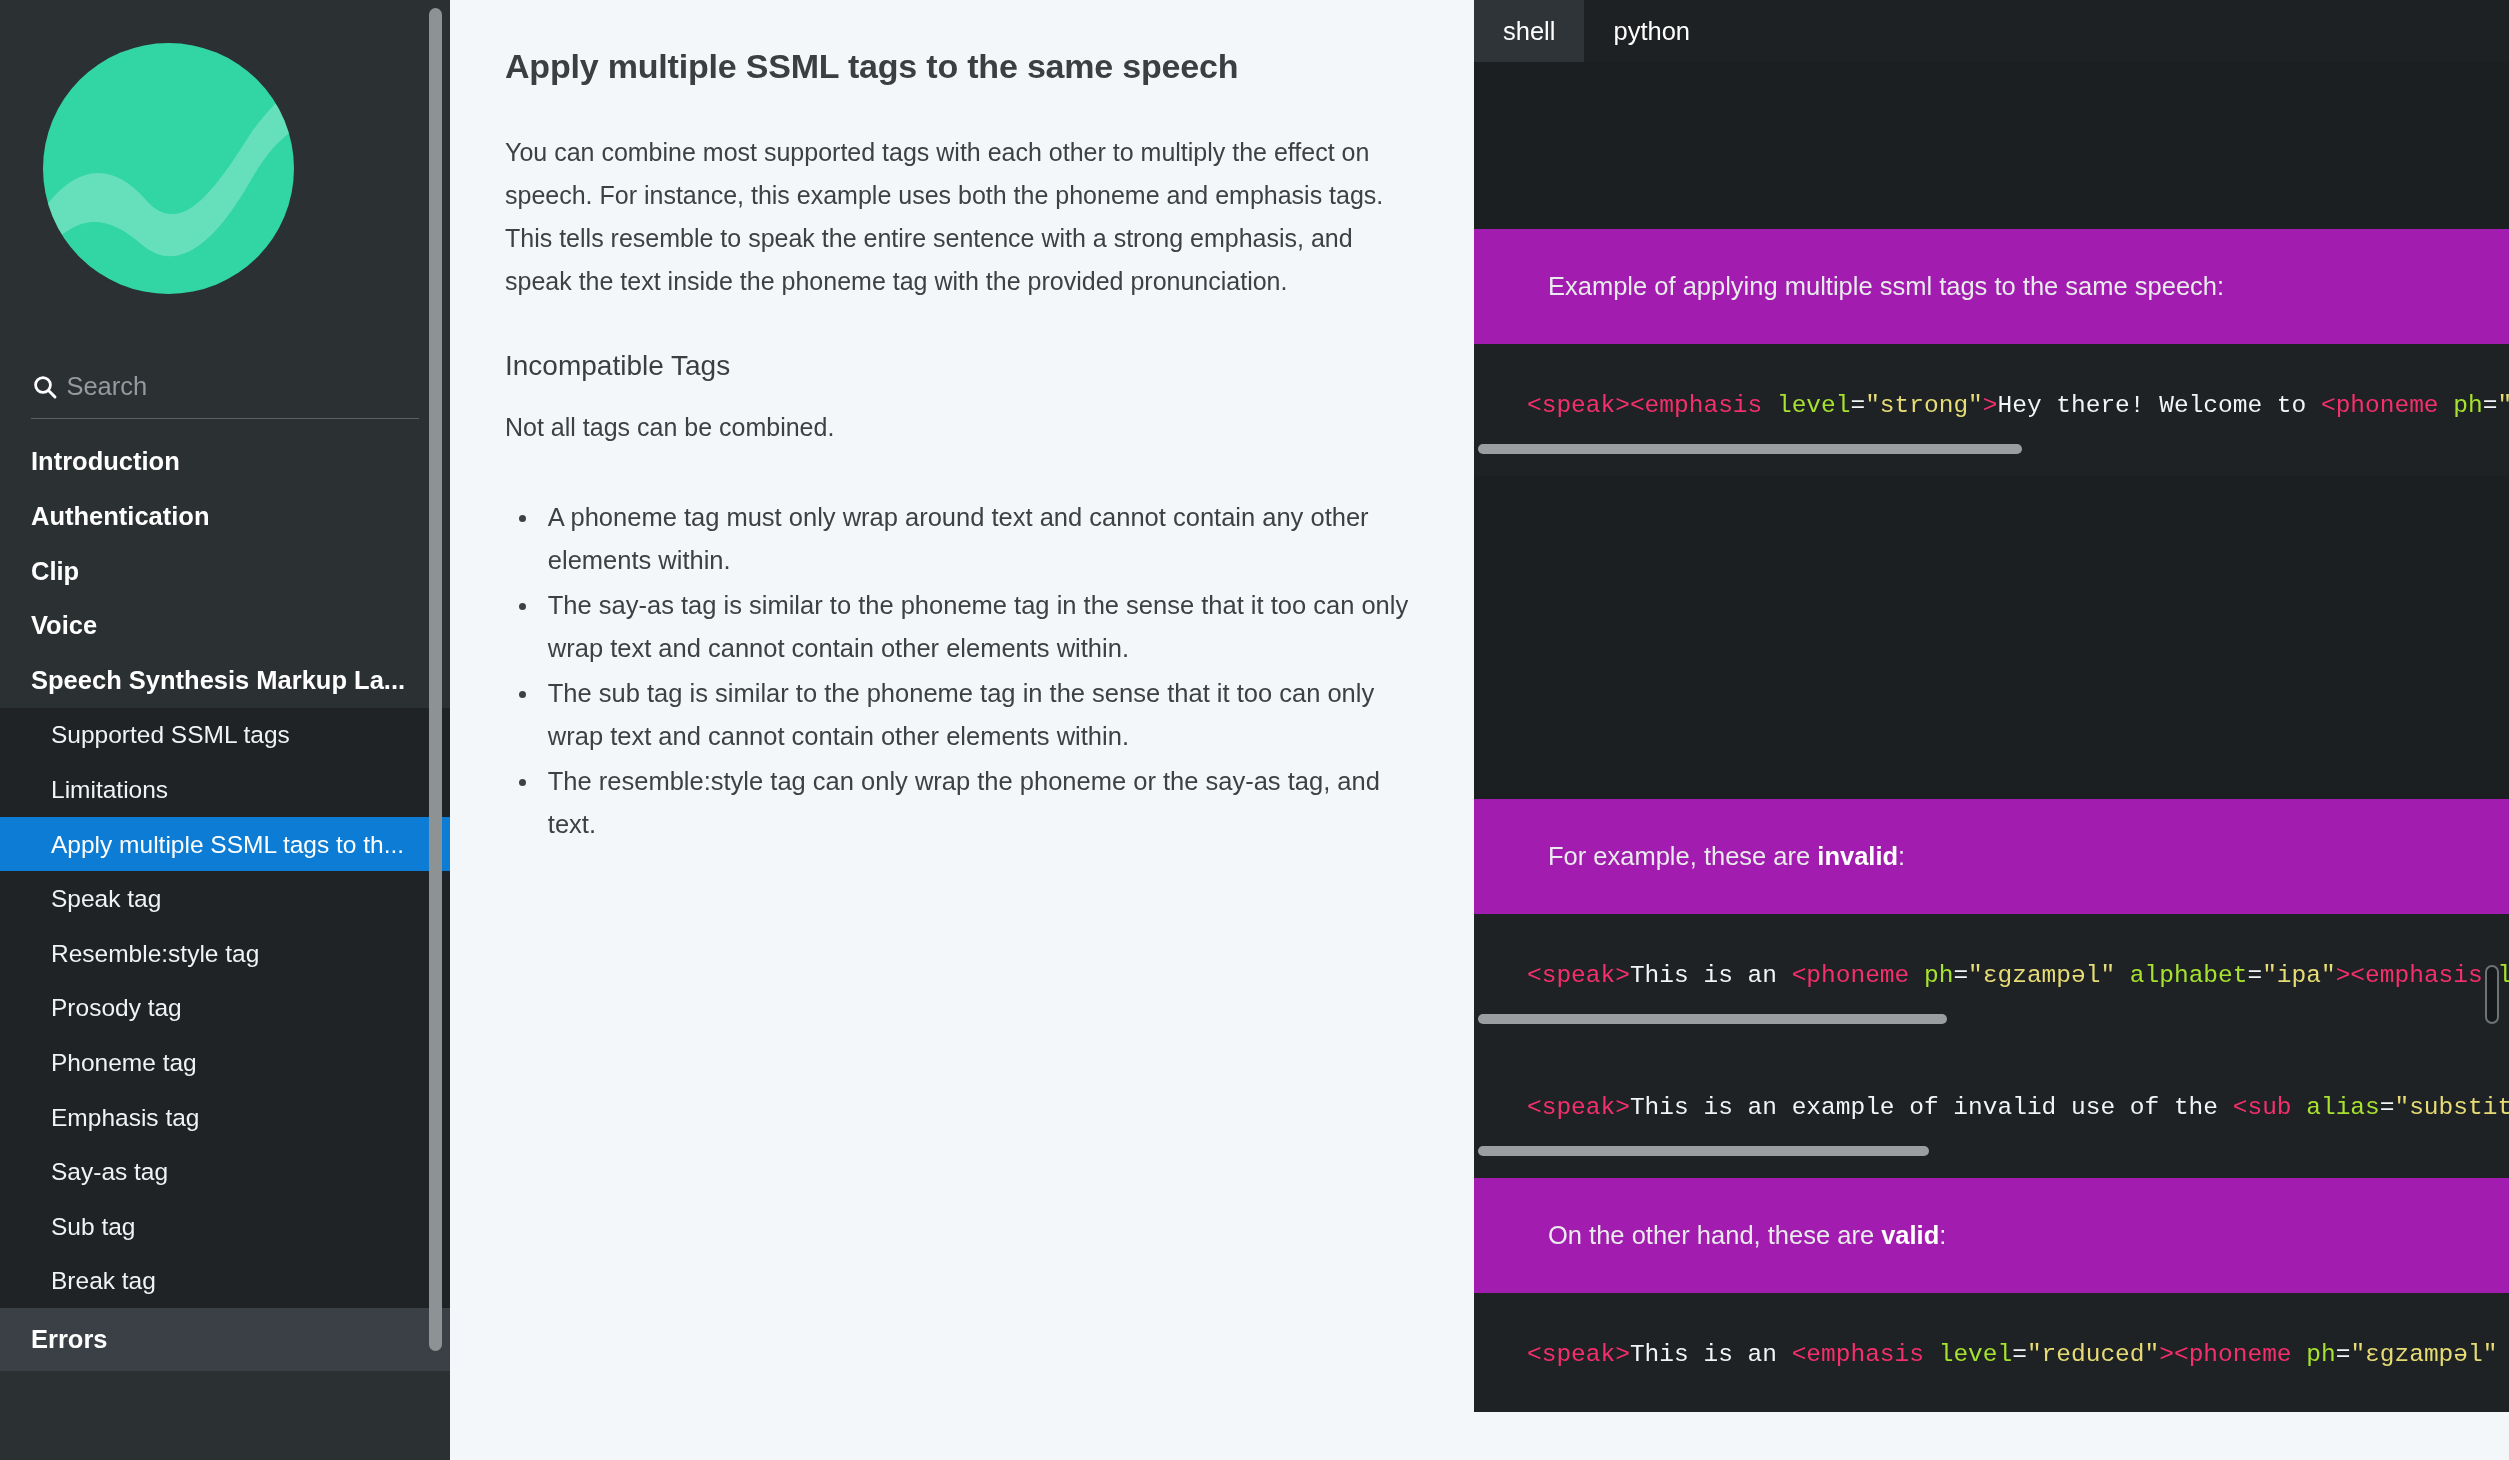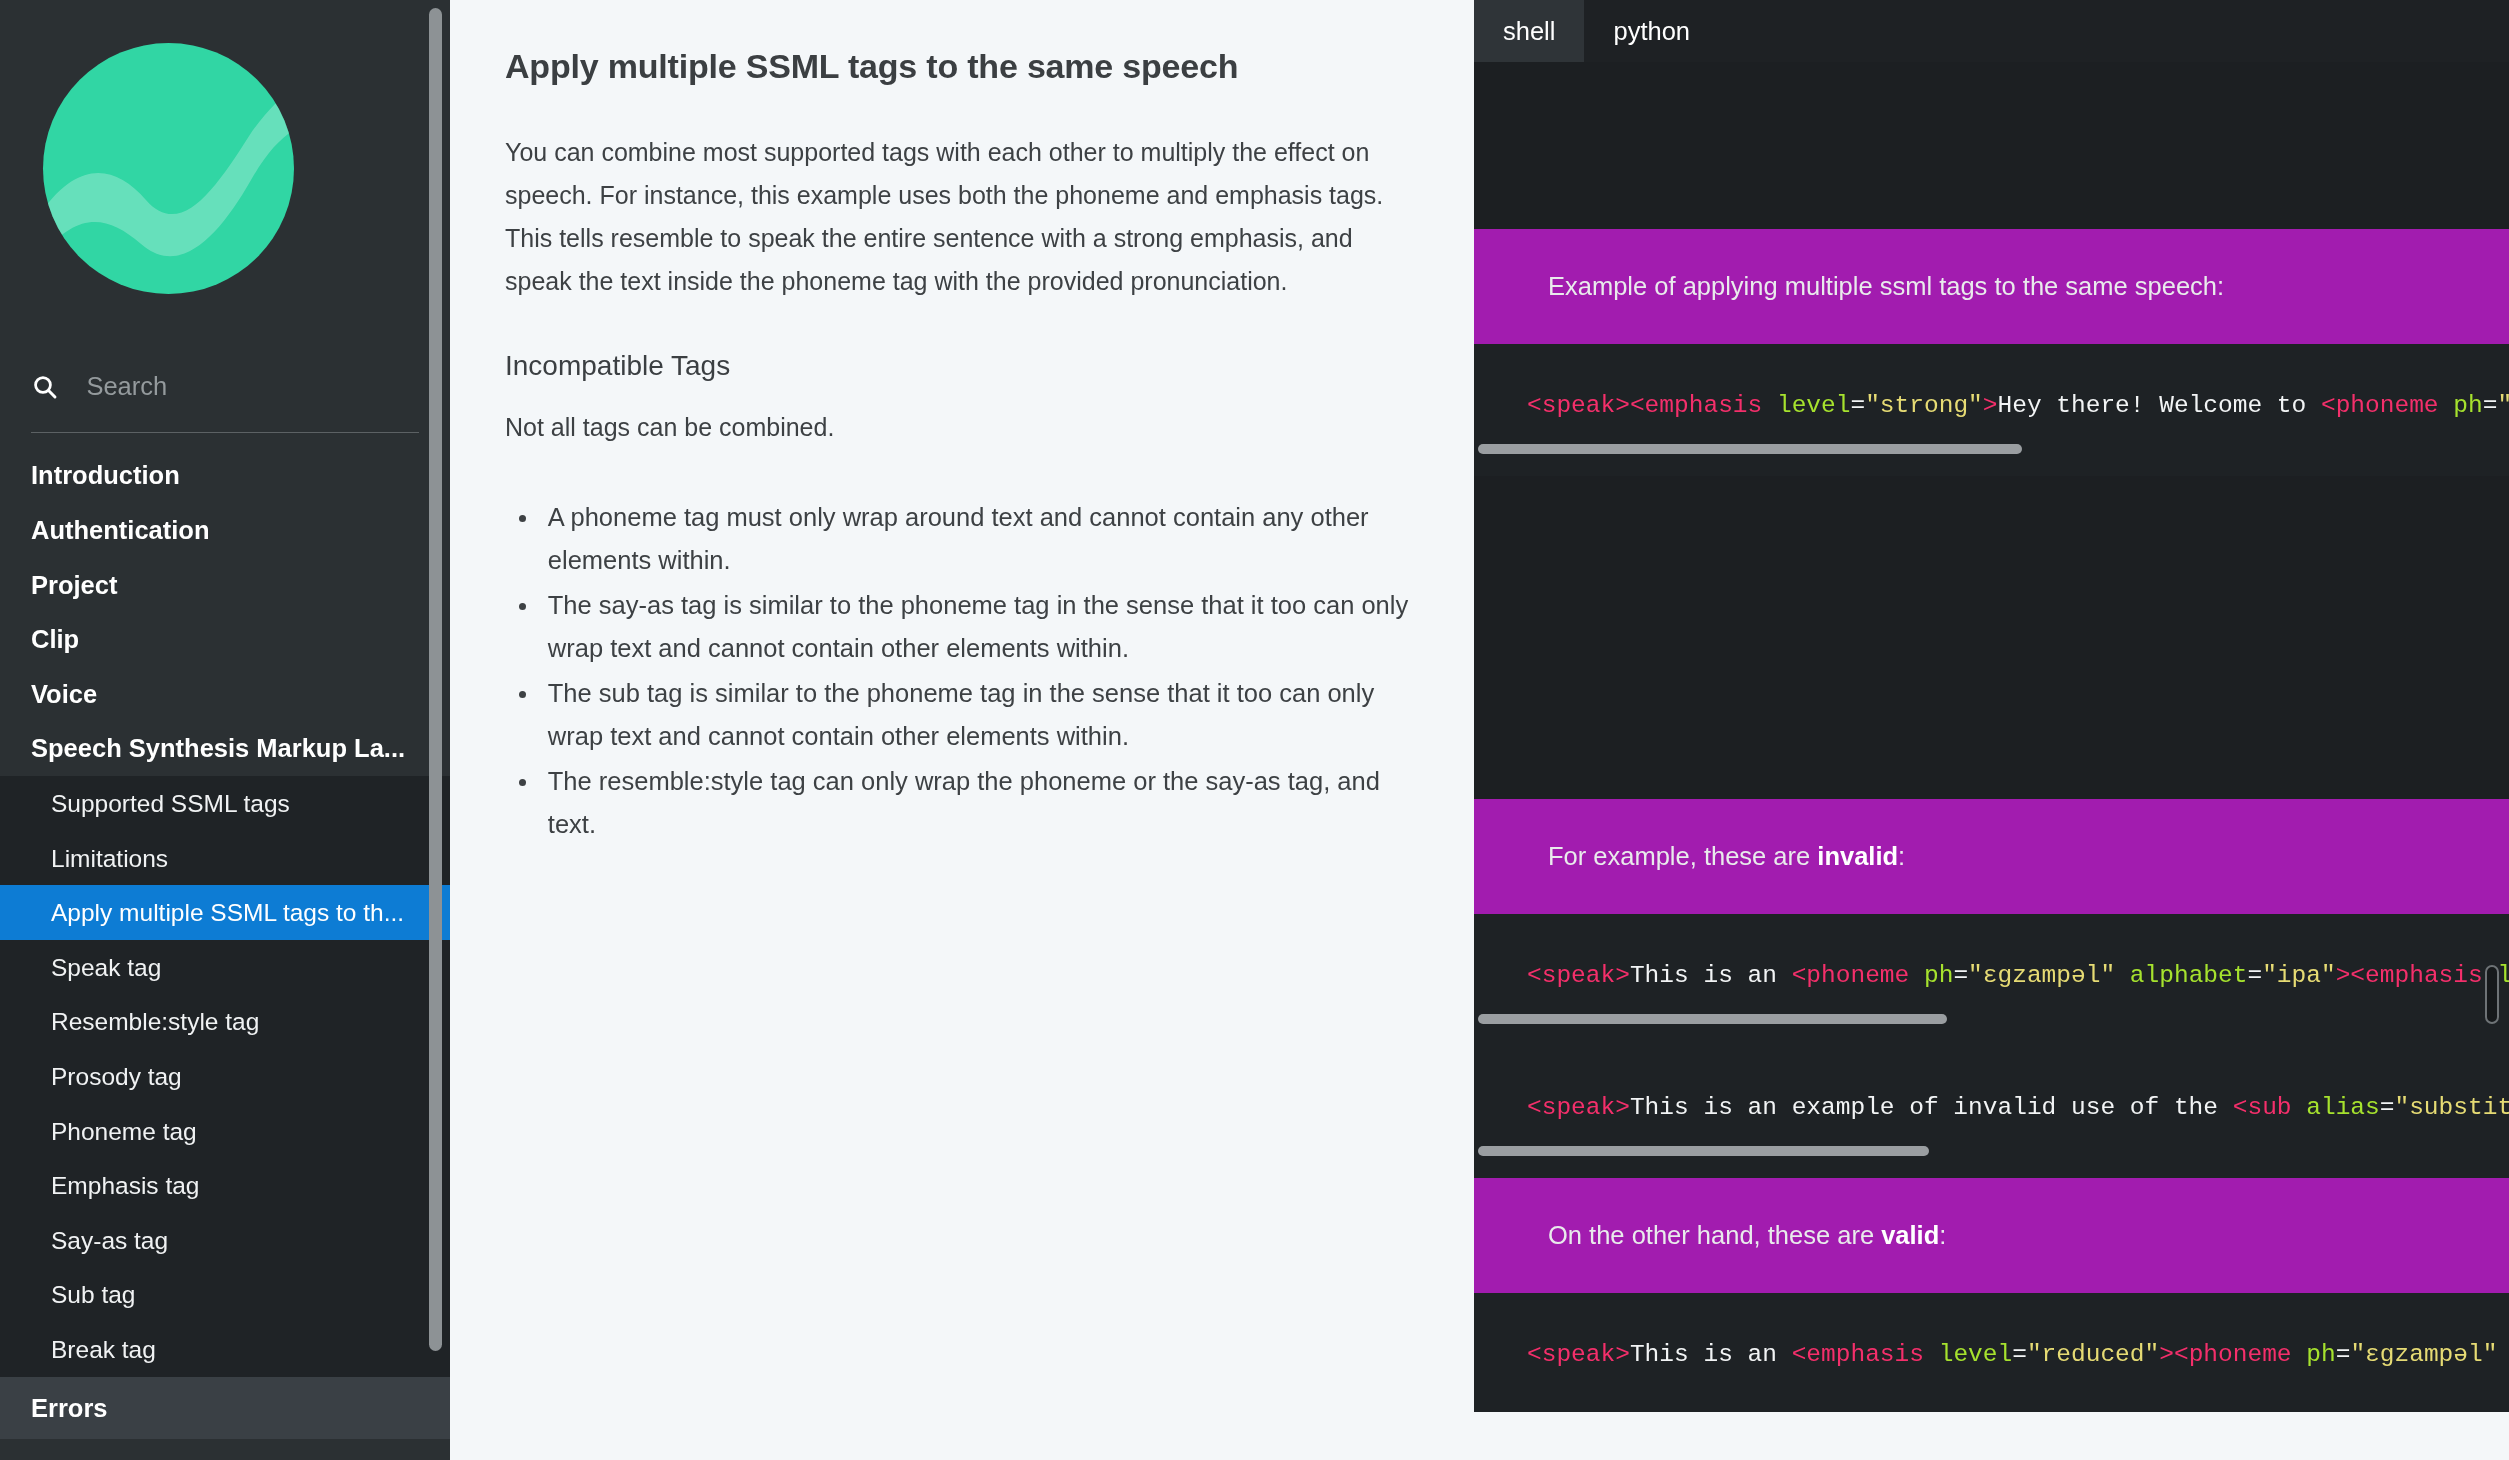--- a/index.html
+++ b/index.html
@@ -34,22 +34,22 @@
     background:#31d6a4;
     position:relative;
     overflow:hidden;
   }
   .logo svg { position:absolute; left:0; top:0; }
 
   .search-row {
     margin:78px 31px 0 31px;
     display:flex;
     align-items:center;
-    gap:28px;
-    padding-bottom:31px;
+    gap:8px;
+    padding-bottom:17px;
     border-bottom:1px solid #5c6164;
   }
   .search-icon { width:27.4px; height:27.4px; flex:0 0 27.4px; display:block; }
   .search-input {
     background:transparent;
     border:none;
     outline:none;
     font-family:"Liberation Sans", sans-serif;
     font-size:25.5px;
     color:#e8eaeb;
@@ -244,21 +244,20 @@
       <svg class="search-icon" viewBox="0 0 24 24">
         <circle cx="10.5" cy="10.5" r="6.5" fill="none" stroke="#ffffff" stroke-width="2.4"></circle>
         <line x1="15.4" y1="15.4" x2="21" y2="21" stroke="#ffffff" stroke-width="2.6" stroke-linecap="round"></line>
       </svg>
       <input class="search-input" type="text" placeholder="Search" style="">
     </div>
 
     <div class="nav">
       <div class="nav-top-item"><span>Introduction</span></div>
       <div class="nav-top-item"><span>Authentication</span></div>
-      <div class="nav-top-item"><span>Project</span></div>
       <div class="nav-top-item"><span>Clip</span></div>
       <div class="nav-top-item"><span>Voice</span></div>
 
       <div class="nav-group-header">Speech Synthesis Markup La...</div>
 
       <div class="nav-sub-wrap">
         <div class="nav-sub-item"><span>Supported SSML tags</span></div>
         <div class="nav-sub-item"><span>Limitations</span></div>
         <div class="nav-sub-item active"><span>Apply multiple SSML tags to th...</span></div>
         <div class="nav-sub-item"><span>Speak tag</span></div>

